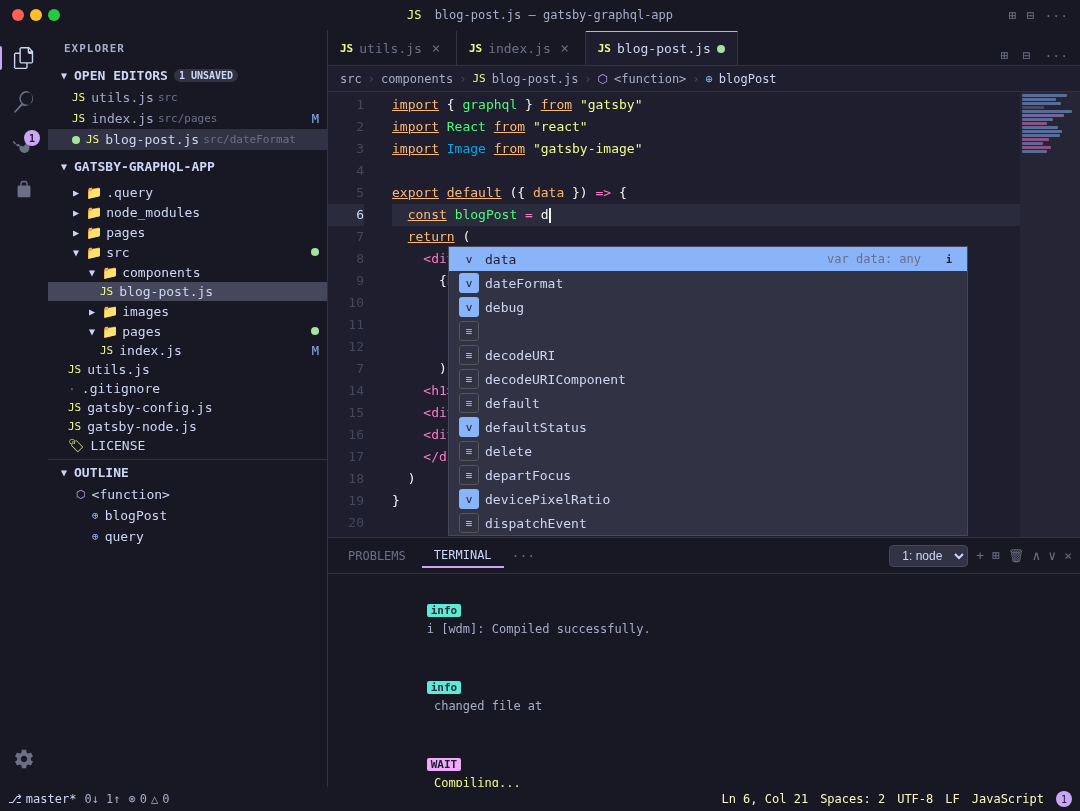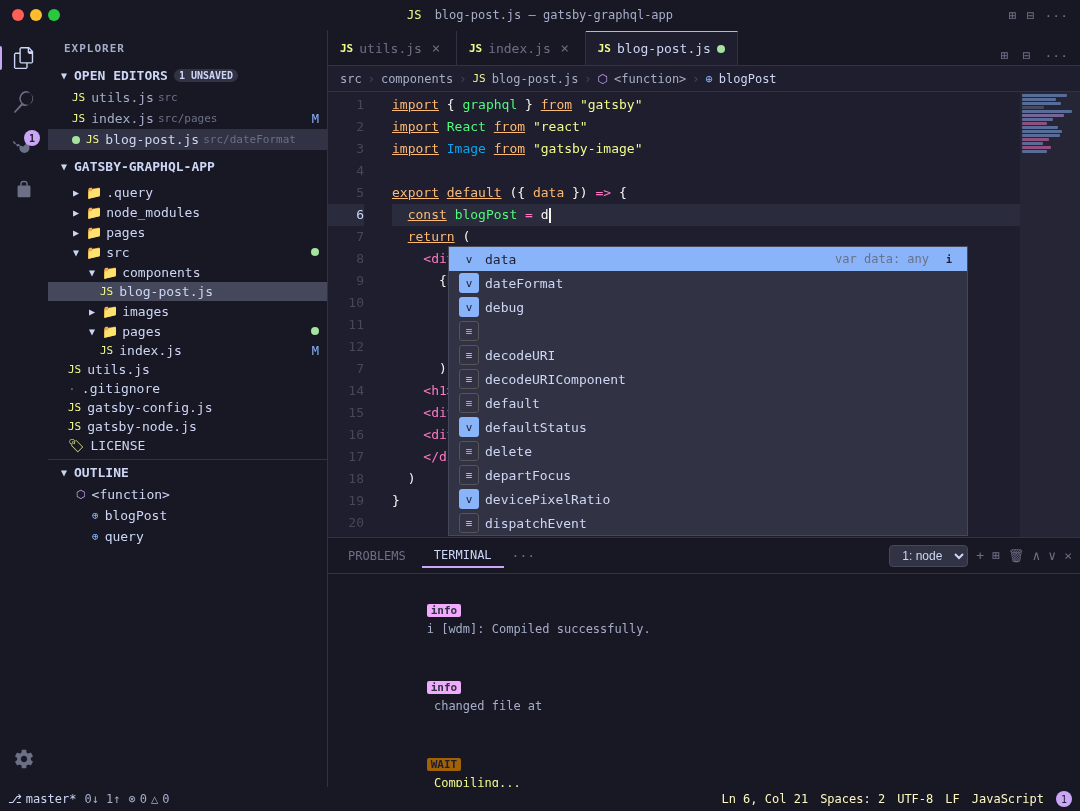--- a/index.html
+++ b/index.html
@@ -384,21 +384,21 @@
     .ac-icon-fn { background: #313244; color: #50fa7b; border-radius: 3px; border: 1px solid #555; }
     .ac-label { flex: 1; }
     .ac-type {
       font-size: 12px;
       color: #6c7086;
       margin-left: 8px;
     }
     .ac-type-info {
       display: flex;
       align-items: center;
-      gap: 12px;
+      gap: 20px;
     }
     .info-badge {
       background: #89b4fa;
       color: #1e1e2e;
       border-radius: 50%;
       width: 16px;
       height: 16px;
       display: flex;
       align-items: center;
       justify-content: center;
@@ -454,29 +454,29 @@
       flex: 1;
       padding: 8px 12px;
       overflow-y: auto;
       font-size: 12px;
       line-height: 1.6;
     }
     .term-line { white-space: pre; }
     .term-info { color: #a6adc8; }
     .term-info-label {
       color: #313244;
-      background: #f0abfc;
+      background: #5eead4;
       padding: 0 4px;
       border-radius: 2px;
       font-weight: bold;
       margin-right: 4px;
       font-size: 11px;
     }
     .term-wait {
-      background: #a16207;
+      background: #f0abfc;
       color: #1e1e2e;
       padding: 0 4px;
       border-radius: 2px;
       font-weight: bold;
       margin-right: 4px;
       font-size: 11px;
     }
     .term-compiling { color: #f1fa8c; }
 
     

